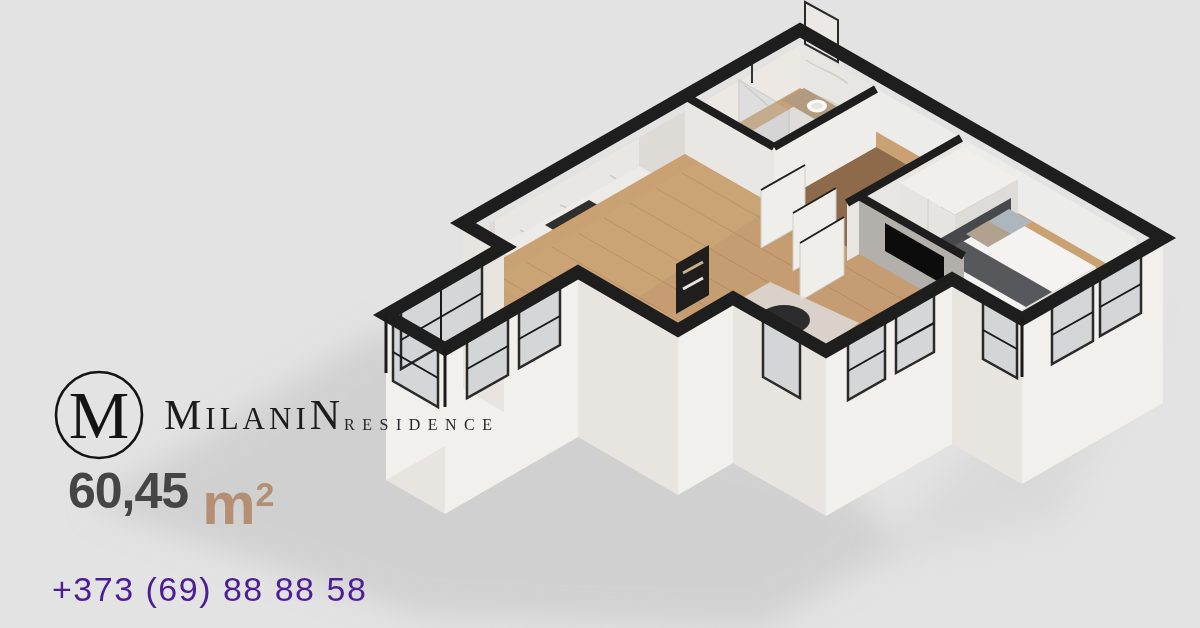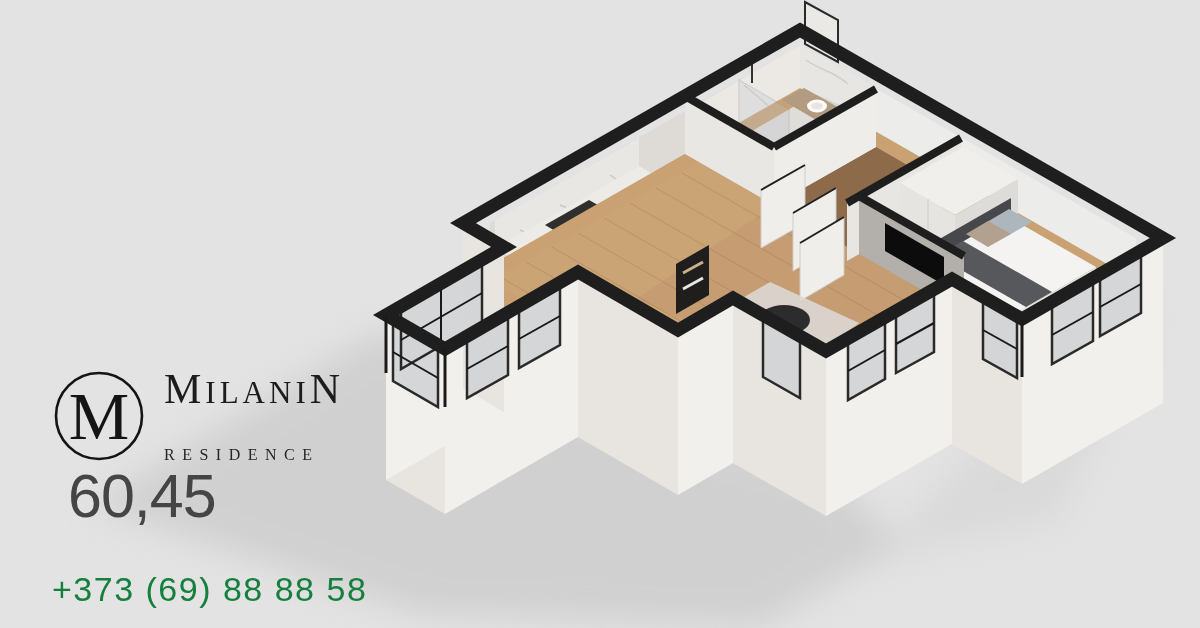--- a/index.html
+++ b/index.html
@@ -3,34 +3,34 @@
 <meta charset="utf-8">
 <style>
   html,body{margin:0;padding:0;background:#9a9a9a;}
   .canvas{position:relative;width:1200px;height:628px;background:#e3e3e3;overflow:hidden;
           font-family:"Liberation Sans",sans-serif;}
   svg text{user-select:none;}
   .plan-svg{position:absolute;left:0;top:0;}
 
   .brand{position:absolute;left:52px;top:368px;display:flex;align-items:center;gap:18px;}
   .brand-mark{width:94px;height:94px;flex:0 0 auto;}
-  .brand-text{display:flex;flex-direction:column;gap:14px;}
+  .brand-text{display:flex;flex-direction:row;}
   .brand-name{font-family:"Liberation Serif",serif;color:#1c1c1c;letter-spacing:4px;line-height:1;
               white-space:nowrap;}
   .brand-name .big{font-size:42px;}
   .brand-name .mid{font-size:31px;}
   .brand-sub{font-family:"Liberation Serif",serif;color:#262626;font-size:16px;letter-spacing:7.5px;
              margin-top:22px;white-space:nowrap;}
 
   .area{position:absolute;left:68px;top:466px;display:flex;align-items:flex-start;white-space:nowrap;}
-  .area-value{font-size:61px;font-weight:400;color:#454545;line-height:1;letter-spacing:-1px;text-align:right;}
+  .area-value{font-size:50px;font-weight:700;color:#454545;line-height:1;letter-spacing:-1px;text-align:right;}
   .area-unit{font-size:60px;font-weight:700;color:#b58f73;line-height:1;margin-left:14px;margin-top:8px;}
   .area-exp{font-size:34px;font-weight:700;color:#b58f73;line-height:1;vertical-align:18px;}
 
-  .phone{position:absolute;left:52px;top:570px;font-size:34px;font-weight:100;color:#15803d;
+  .phone{position:absolute;left:52px;top:570px;font-size:34px;font-weight:100;color:#4c1d95;
          letter-spacing:1.5px;white-space:nowrap;}
 </style>
 </head>
 <body>
 
 <div class="canvas">
 
   <svg class="plan-svg" width="1200" height="628" viewBox="0 0 1200 628">
     <defs>
       <filter id="soft" x="-40%" y="-40%" width="180%" height="180%">
@@ -211,17 +211,18 @@
       <text x="47" y="70" text-anchor="middle" font-family="Liberation Serif, serif" font-size="68" fill="#141414">M</text>
     </svg>
     <div class="brand-text">
       <div class="brand-name"><span class="big">M</span><span class="mid">ILANI</span><span class="big">N</span></div>
       <div class="brand-sub">RESIDENCE</div>
     </div>
   </div>
 
   <div class="area">
     <span class="area-value">60,45</span>
+    <span class="area-unit"><span>m</span><sup class="area-exp">2</sup></span>
   </div>
 
   <div class="phone">+373 (69) 88 88 58</div>
 
 </div>
 
 </body></html>

